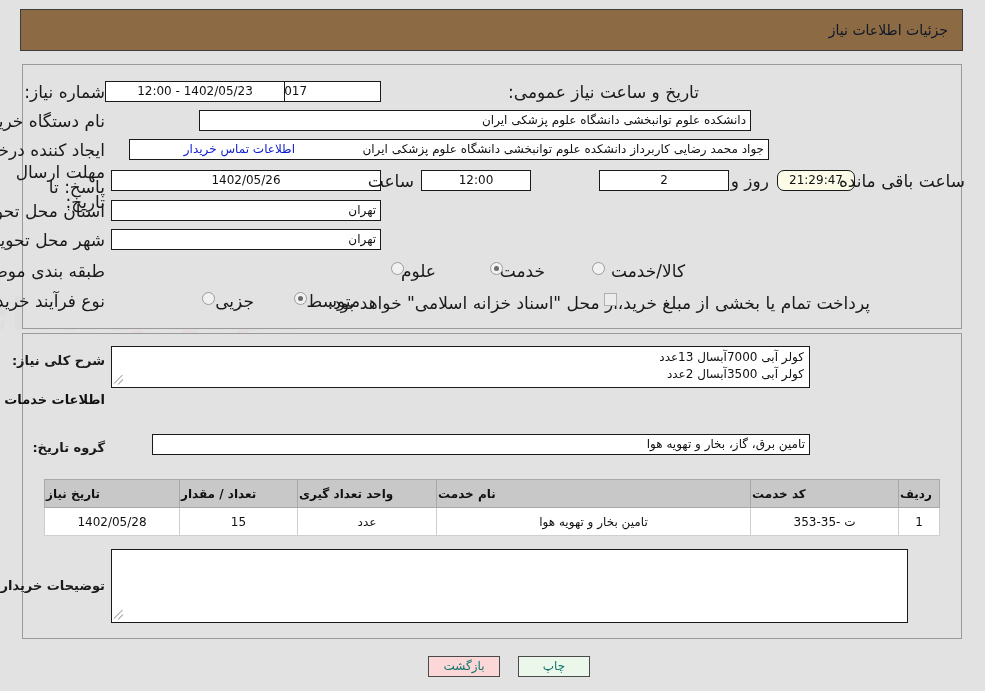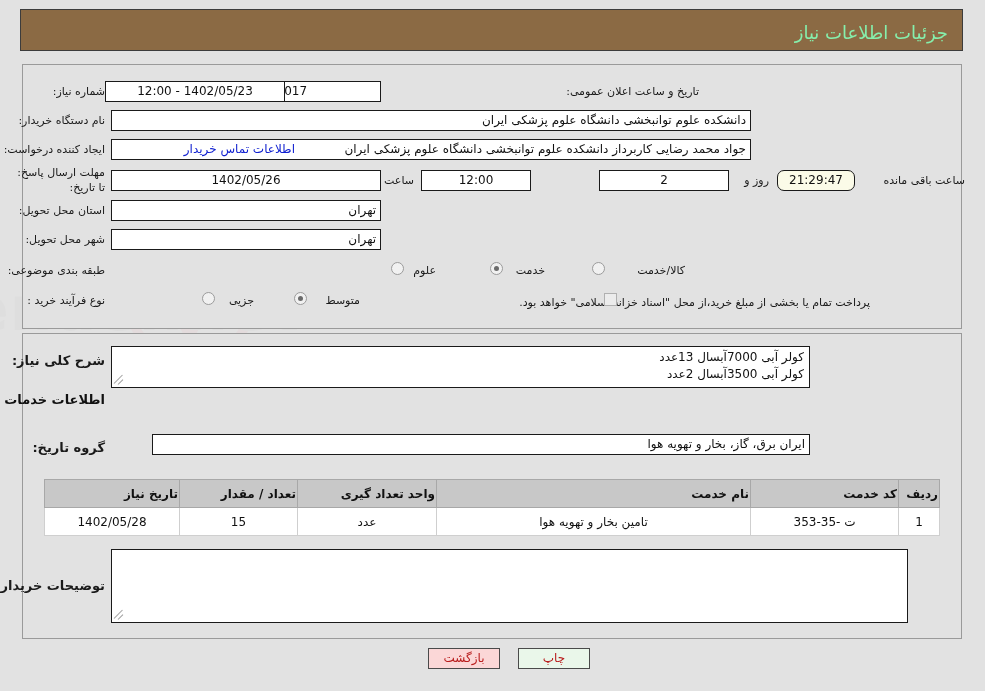--- a/index.html
+++ b/index.html
@@ -35,22 +35,22 @@
     width: 943px;
     height: 42px;
     background: #8b6a44;
     border: 1px solid #3c3c3c;
     box-sizing: border-box;
   }
   .header-title {
     position: absolute;
     right: 14px;
     top: 12px;
-    color: #86efac;
-    font-size: 18px;
+    color: #0f172a;
+    font-size: 14px;
     white-space: nowrap;
     margin-left: 9px;
   }
 
   
   .panel {
     position: absolute;
     background: #e2e2e2;
     border: 1px solid #9a9a9a;
     box-sizing: border-box;
@@ -73,21 +73,21 @@
     overflow: hidden;
     color: #111;
     text-align: center;
     z-index: 2;
   }
   .fld.rtl-right { text-align: right; }
   .fld.yellow { background: #fbfbe8; }
 
   .lbl {
     position: absolute;
-    font-size: 11px;
+    font-size: 17px;
     line-height: 16px;
     color: #1a1a1a;
     white-space: nowrap;
     z-index: 2;
     text-align: right;
   }
   .lbl.wrap { white-space: normal; }
 
   .link {
     position: absolute;
@@ -175,21 +175,21 @@
     z-index: 2;
     background: #fff;
   }
   .tbl th {
     background: #c8c8c8;
     border: 1px solid #a8a8a8;
     font-weight: bold;
     font-size: 12px;
     height: 25px;
     color: #111;
-    text-align: right;
+    text-align: left;
   }
   .tbl td {
     background: #ffffff;
     border: 1px solid #cfcfcf;
     height: 25px;
     text-align: center;
     color: #111;
     font-size: 12px;
   }
 
@@ -197,21 +197,22 @@
   .btn {
     position: absolute;
     height: 21px;
     border: 1px solid #4a4a4a;
     box-sizing: border-box;
     font-size: 12px;
     line-height: 19px;
     text-align: center;
     cursor: pointer;
     z-index: 3;
-    color: #b91c1c;
+    color: #0f766e;
+    margin-top: 8px;
   }
   #btn-print  { left: 518px; top: 648px; width: 72px; background: #eaf7ea; }
   #btn-back   { left: 428px; top: 648px; width: 72px; background: #fbd7d7; }
 </style>
 </head>
 <body>
 
 <div class="watermark">
   <svg width="985" height="200" viewBox="0 0 985 200" xmlns="http://www.w3.org/2000/svg">
     <g opacity="0.55">
@@ -224,28 +225,28 @@
 
 <div class="header-bar">
   <div class="header-title">جزئیات اطلاعات نیاز</div>
 </div>
 
 <div class="panel" id="panel-main"></div>
 
 <div class="lbl" style="right:880px; top:84px; width:80px;">شماره نیاز:</div>
 <div class="fld" style="right:604px; top:81px; width:270px;">1102092139000017</div>
 
-<div class="lbl" style="right:286px; top:84px; width:160px;">تاریخ و ساعت اعلان عمومی:</div>
+<div class="lbl" style="right:286px; top:84px; width:160px;">تاریخ و ساعت نیاز عمومی:</div>
 <div class="fld" style="right:700px; top:81px; left:105px; width:180px;">1402/05/23 - 12:00</div>
 
 <div class="lbl" style="right:880px; top:113px; width:90px;">نام دستگاه خریدار:</div>
-<div class="fld rtl-right" style="right:234px; top:110px; width:640px;padding-left:12px;">دانشکده علوم توانبخشی دانشگاه علوم پزشکی ایران</div>
+<div class="fld rtl-right" style="right:234px; top:110px; width:552px;padding-left:12px;">دانشکده علوم توانبخشی دانشگاه علوم پزشکی ایران</div>
 
 <div class="lbl" style="right:880px; top:142px; width:100px;">ایجاد کننده درخواست:</div>
-<div class="fld rtl-right" style="right:234px; top:139px; width:640px;padding-left:48px;">جواد محمد رضایی کاربرداز دانشکده علوم توانبخشی دانشگاه علوم پزشکی ایران</div>
+<div class="fld rtl-right" style="right:216px; top:139px; width:640px;padding-left:48px;">جواد محمد رضایی کاربرداز دانشکده علوم توانبخشی دانشگاه علوم پزشکی ایران</div>
 <div class="link" style="right:690px; top:142px;">اطلاعات تماس خریدار</div>
 
 <div class="lbl wrap" style="right:880px; top:165px; width:96px; line-height:15px;">مهلت ارسال پاسخ: تا تاریخ:</div>
 <div class="fld" style="right:604px; top:170px; width:270px;">1402/05/26</div>
 <div class="lbl" style="right:571px; top:173px; width:28px;">ساعت</div>
 <div class="fld" style="right:454px; top:170px; width:110px;">12:00</div>
 <div class="fld" style="right:256px; top:170px; width:130px;">2</div>
 <div class="lbl" style="right:216px; top:173px; width:36px;">روز و</div>
 <div class="fld yellow" style="right:130px; top:170px; width:78px;border-radius:7px;">21:29:47</div>
 <div class="lbl" style="right:20px; top:173px; width:108px;">ساعت باقی مانده</div>
@@ -283,21 +284,21 @@
 <div class="lbl bold-lbl" style="right:880px; top:353px; width:80px; font-size:13px;">شرح کلی نیاز:</div>
 <div class="ta" style="right:175px; top:346px; width:699px; height:42px;margin-left:15px;">کولر آبی 7000آبسال 13عدد
 کولر آبی 3500آبسال 2عدد<span class="grip">
     <span style="width:12px; left:0; top:9px; transform:rotate(-45deg);"></span>
     <span style="width:7px; left:4px; top:10px; transform:rotate(-45deg);"></span>
   </span></div>
 
 <div class="section-head" style="right:880px; top:392px;">اطلاعات خدمات مورد نیاز</div>
 
 <div class="lbl bold-lbl" style="right:880px; top:440px; width:80px; font-size:13px;">گروه تاریخ:</div>
-<div class="fld rtl-right" style="right:175px; top:434px; width:658px;">ایران برق، گاز، بخار و تهویه هوا</div>
+<div class="fld rtl-right" style="right:175px; top:434px; width:658px;">تامین برق، گاز، بخار و تهویه هوا</div>
 
 <table class="tbl">
   <thead>
     <tr>
       <th style="width:38px;">ردیف</th>
       <th style="width:145px;">کد خدمت</th>
       <th>نام خدمت</th>
       <th style="width:136px;">واحد تعداد گیری</th>
       <th style="width:115px;">تعداد / مقدار</th>
       <th style="width:132px;">تاریخ نیاز</th>

